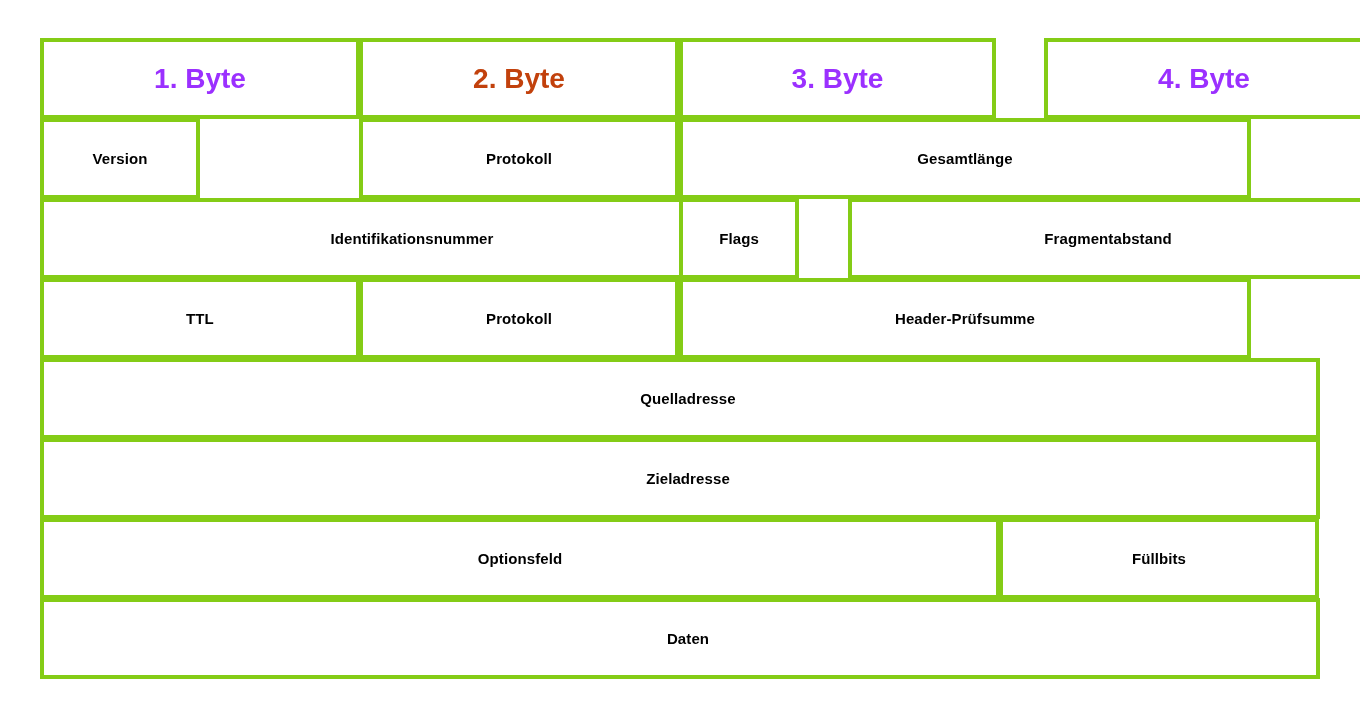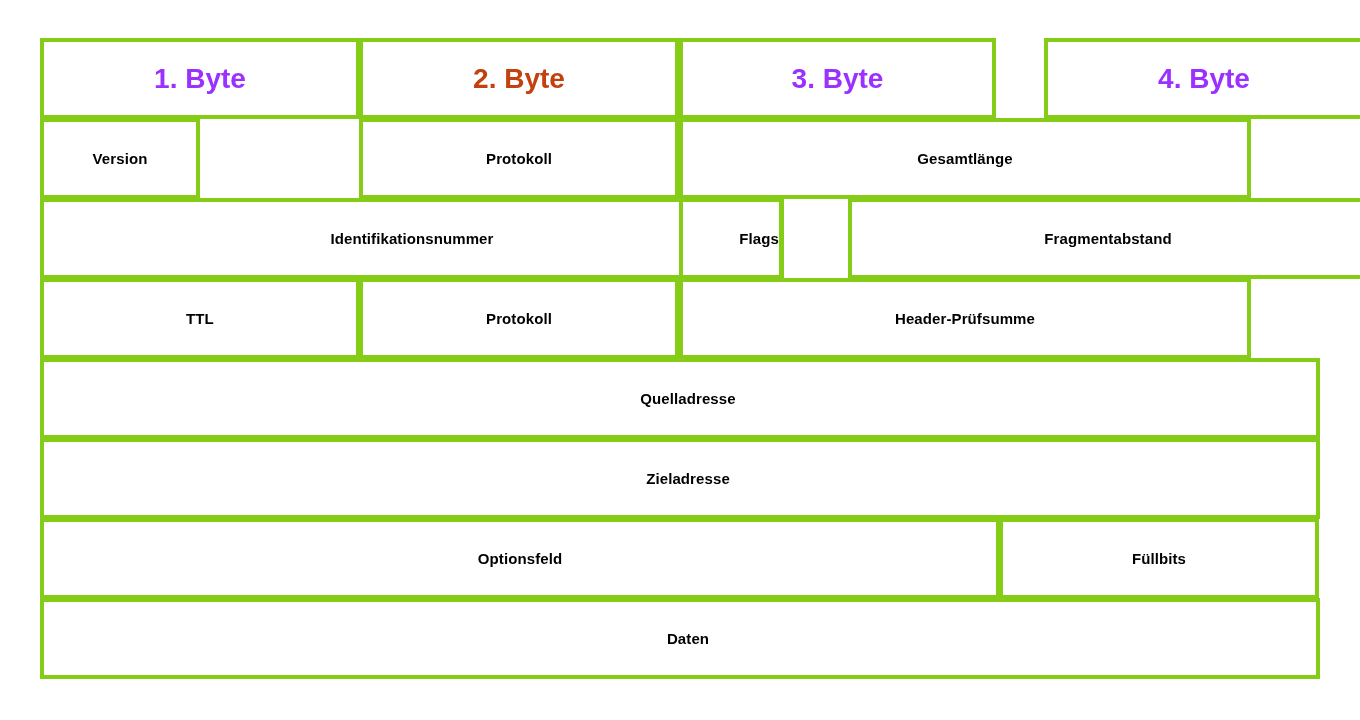--- a/index.html
+++ b/index.html
@@ -75,21 +75,21 @@
     white-space: nowrap;
   }
 
   
   .c-0-160    { left:    0px; width: 160px; }  
   .c-160-320  { left:  160px; width: 160px; }  
   .c-320-640  { left:  320px; width: 320px; }  
   .c-640-1280 { left:  640px; width: 572px; }  
   .c-0-320    { left:    0px; width: 320px; }  
   .c-0-640    { left:    0px; width: 744px; }  
-  .c-640-760  { left:  640px; width: 104px; justify-content: flex-end; }  
+  .c-640-760  { left:  640px; width: 120px; }  
   .c-760-1280 { left:  760px; width: 520px; margin-left: 48px; }  
   .c-0-1280   { left:    0px; width: 1280px; padding-left: 16px; } 
   .c-0-960    { left:    0px; width: 960px; }  
   .c-960-1280 { left:  960px; width: 320px; }  
   .c-960-1280h{ left:  1005px; width: 320px; }
 </style>
 </head>
 <body>
 
 <div id="header-diagram">

